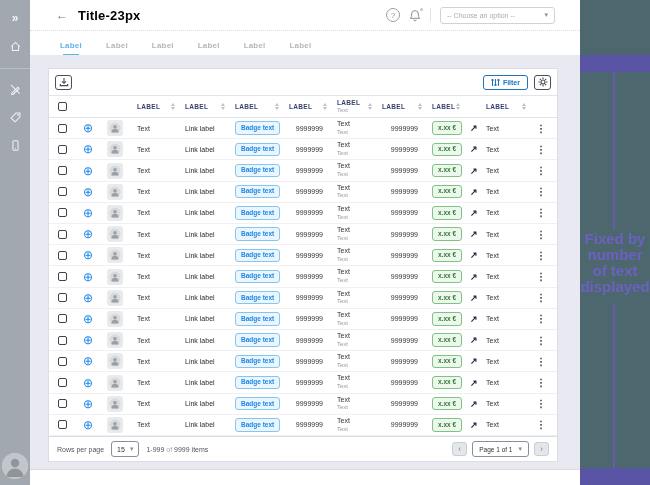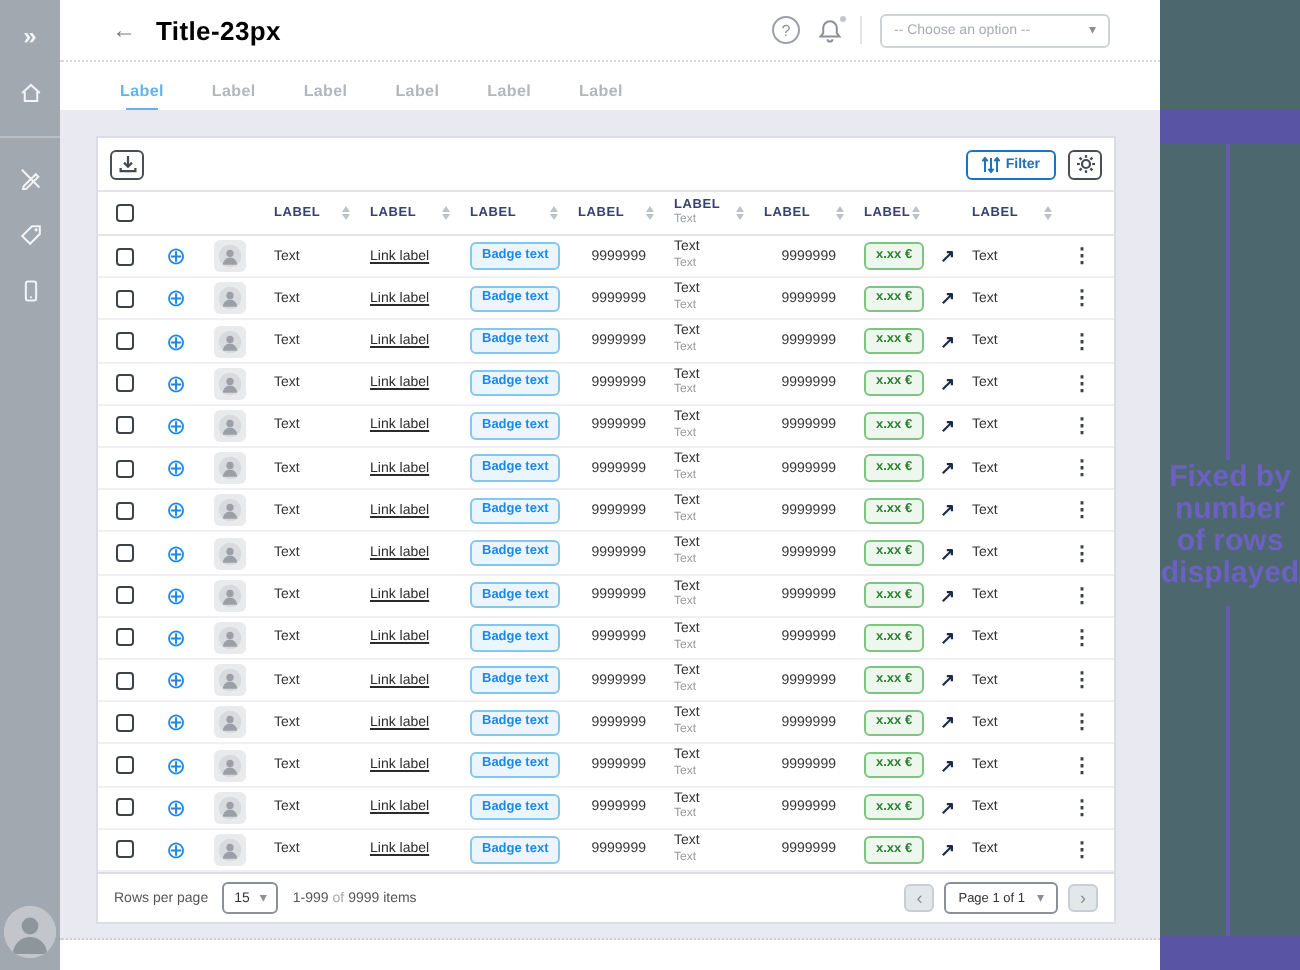--- a/index.html
+++ b/index.html
@@ -1077,20 +1077,20 @@
       </section>
     </div>
   </main>
 
   <div class="annotation">
     <div class="band top"></div>
     <div class="vline l1"></div>
     <div class="ann-text">
       <div>Fixed by</div>
       <div>number</div>
-      <div>of rows</div>
+      <div>of text</div>
       <div>displayed</div>
     </div>
     <div class="vline l2"></div>
     <div class="band bottom"></div>
   </div>
 
 </div>
 
 </body></html>

